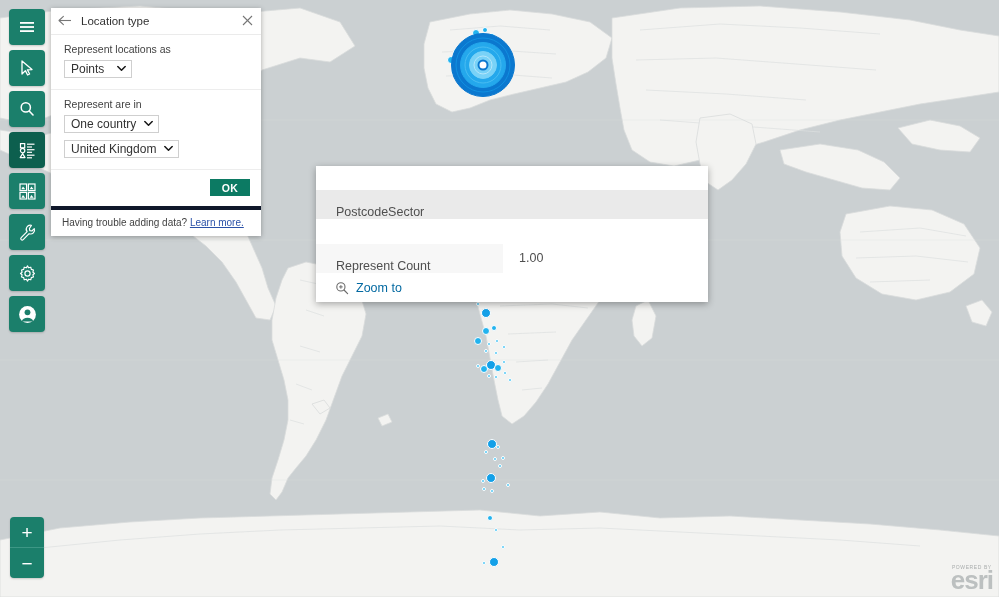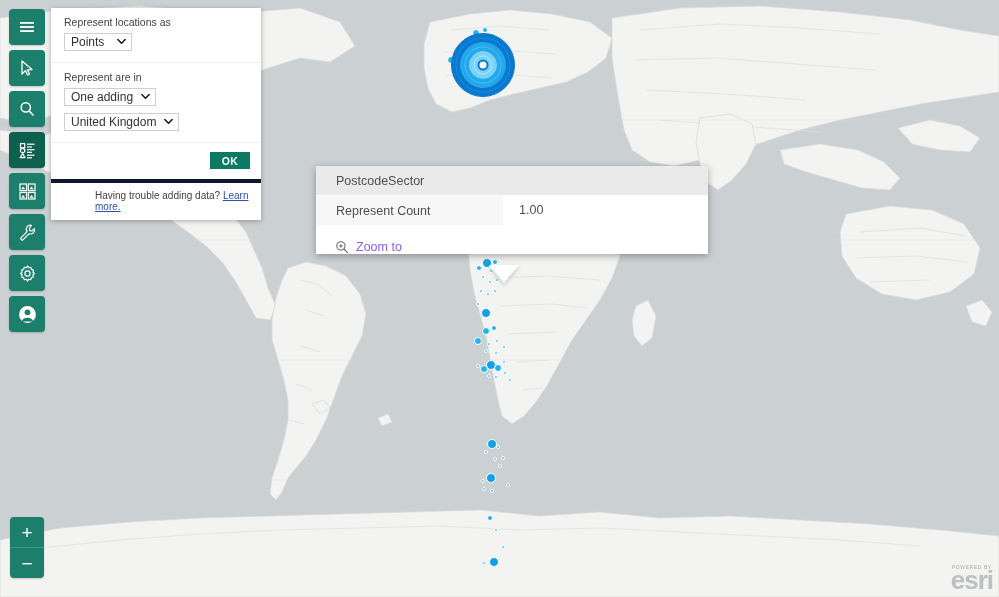--- a/index.html
+++ b/index.html
@@ -241,21 +241,20 @@
     width: 40px;
     height: 17px;
     line-height: 17px;
     text-align: center;
     cursor: pointer;
   }
   .pfoot {
     padding: 7px 11px 8px 11px;
     font-size: 10px;
     color: #424242;
-    margin-left: 33px;
   }
   .pfoot a {
     color: #2b51a8;
     text-decoration: underline;
     cursor: pointer;
   }
 
   
   #feature-popup {
     position: absolute;
@@ -264,22 +263,23 @@
     width: 392px;
     background: #ffffff;
     box-shadow: 0 2px 7px rgba(0,0,0,0.32);
     z-index: 55;
     font-size: 12.5px;
     color: #4a4a4a;
   }
   #feature-popup .attr-row {
     display: flex;
     height: 29px;
-    align-items: center;
+    align-items: flex-end;
     border-bottom: 1px solid #ffffff;
+    margin-top: 24px;
   }
   #feature-popup .attr-row.shade { background: #eaeaea; }
   #feature-popup .attr-row.plain { background: #f7f7f7; }
   #feature-popup .attr-name {
     width: 187px;
     padding-left: 20px;
     box-sizing: border-box;
     color: #4f4f4f;
     font-size: 12.5px;
     white-space: nowrap;
@@ -292,24 +292,24 @@
     font-size: 12.5px;
     background: #ffffff;
     height: 29px;
     line-height: 29px;
     box-sizing: border-box;
   }
   #feature-popup .attr-row.shade .attr-val { background: #eaeaea; }
   #feature-popup .zoomto {
     height: 28px;
     display: flex;
-    align-items: flex-end;
+    align-items: center;
     padding-left: 19px;
     background: #ffffff;
-    color: #8b5cf6;
+    color: #0369a1;
     font-size: 12.5px;
     cursor: pointer;
   }
   #feature-popup .zoomto .mag {
     margin-right: 7px;
     display: flex;
     align-items: center;
   }
   #popup-tail {
     position: absolute;
@@ -563,37 +563,52 @@
           <line x1="5.9" y1="4.1" x2="5.9" y2="7.7" stroke="#6b6b6b" stroke-width="1"></line>
           <line x1="9" y1="9" x2="12.6" y2="12.6" stroke="#6b6b6b" stroke-width="1.2" stroke-linecap="round"></line>
         </svg>
       </span>
       <span>Zoom to</span>
     </div>
   </div>
 
   <div id="location-panel">
 
+    <div class="phead">
+      <div class="back-arrow">
+        <svg width="14" height="11" viewBox="0 0 14 11">
+          <line x1="1" y1="5.5" x2="13" y2="5.5" stroke="#767676" stroke-width="1.1"></line>
+          <polyline points="5.4,1.4 1,5.5 5.4,9.6" fill="none" stroke="#767676" stroke-width="1.1" stroke-linecap="round" stroke-linejoin="round"></polyline>
+        </svg>
+      </div>
+      <div class="ptitle">Location type</div>
+      <div class="close-x">
+        <svg width="11" height="11" viewBox="0 0 11 11">
+          <line x1="1" y1="1" x2="10" y2="10" stroke="#767676" stroke-width="1.1"></line>
+          <line x1="10" y1="1" x2="1" y2="10" stroke="#767676" stroke-width="1.1"></line>
+        </svg>
+      </div>
+    </div>
 
     <div class="psection">
       <div class="field-label">Represent locations as</div>
       <div class="sel w-points">
         <span>Points</span>
         <span class="caret">
           <svg width="9" height="6" viewBox="0 0 9 6">
             <polyline points="0.8,1 4.5,4.8 8.2,1" fill="none" stroke="#1a1a1a" stroke-width="1.5" stroke-linecap="round" stroke-linejoin="round"></polyline>
           </svg>
         </span>
       </div>
     </div>
 
     <div class="psection">
       <div class="field-label">Represent are in</div>
       <div class="sel w-country">
-        <span>One adding</span>
+        <span>One country</span>
         <span class="caret">
           <svg width="9" height="6" viewBox="0 0 9 6">
             <polyline points="0.8,1 4.5,4.8 8.2,1" fill="none" stroke="#1a1a1a" stroke-width="1.5" stroke-linecap="round" stroke-linejoin="round"></polyline>
           </svg>
         </span>
       </div>
       <br>
       <div class="sel w-uk">
         <span>United Kingdom</span>
         <span class="caret">

